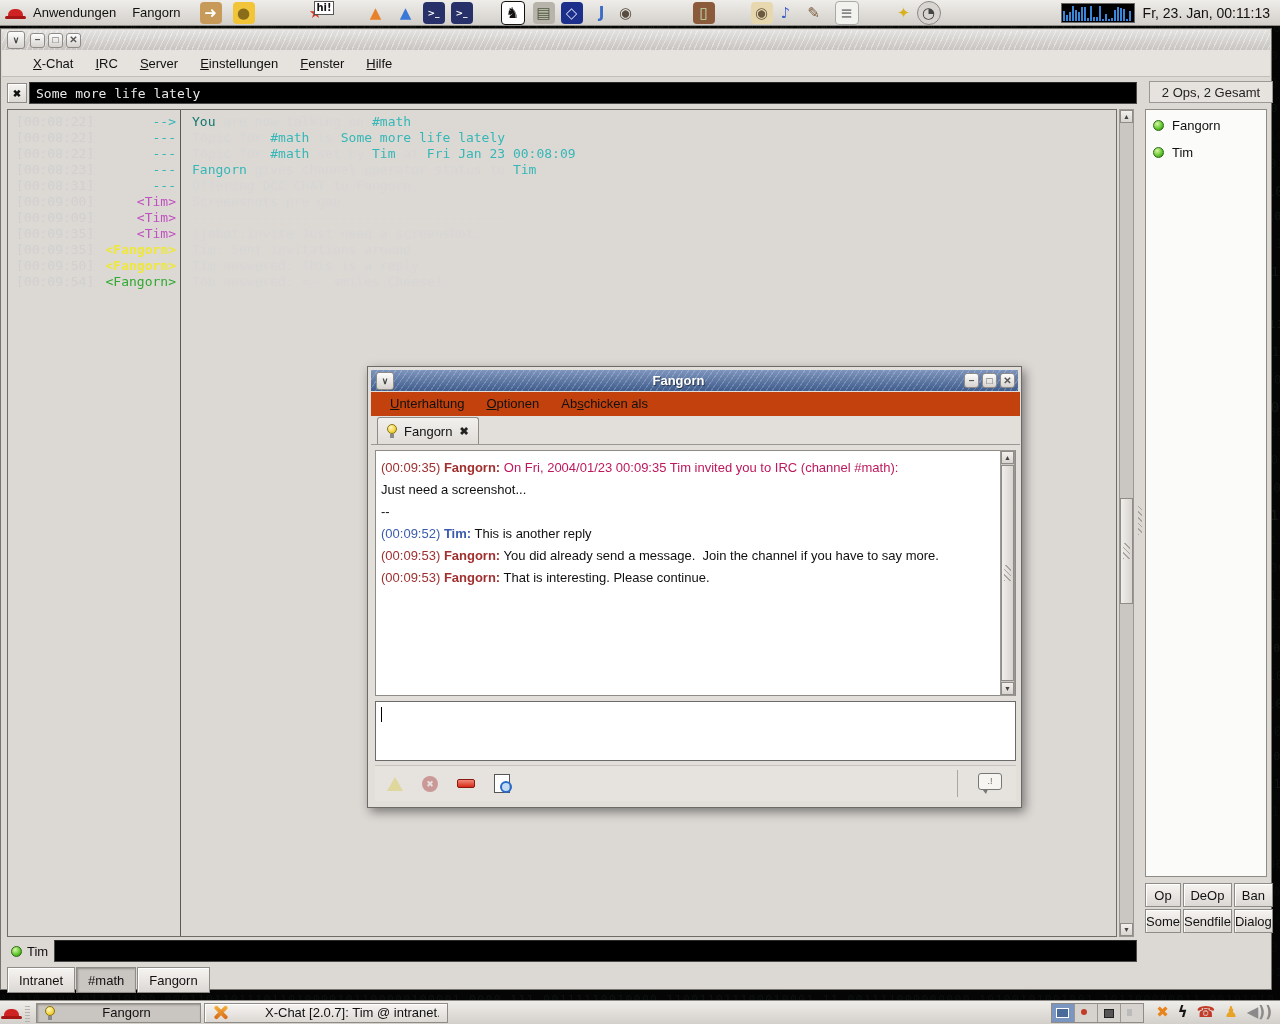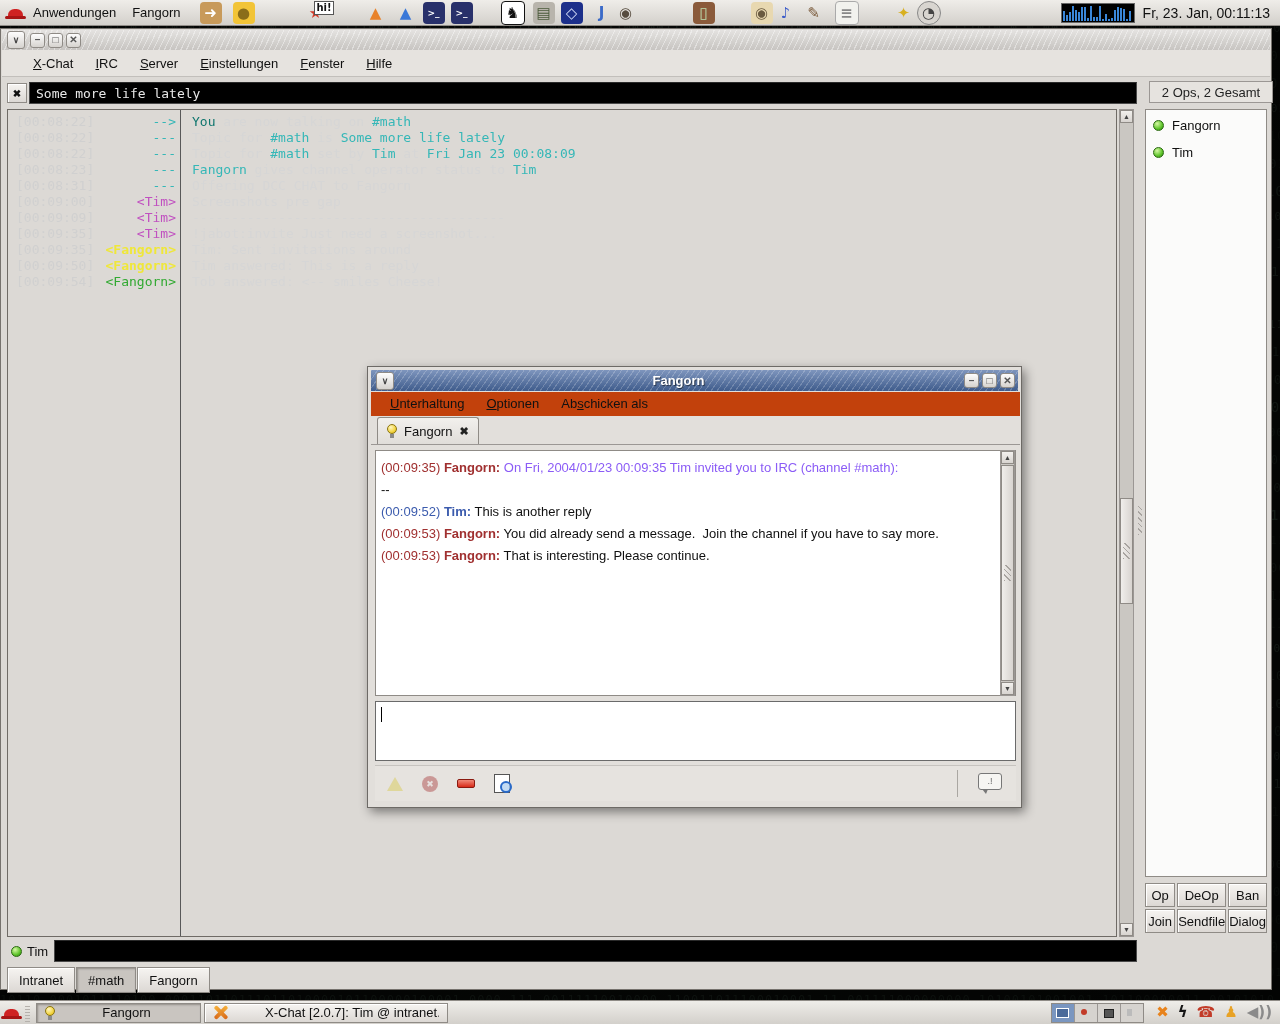--- a/index.html
+++ b/index.html
@@ -335,21 +335,21 @@
       </div>
       <div class="user-row">
         <span class="gdot"></span>
         <span>Tim</span>
       </div>
     </div>
   <div class="ubtn-grid" id="ubtn-grid">
       <div class="gtkbtn ubtn">Op</div>
       <div class="gtkbtn ubtn">DeOp</div>
       <div class="gtkbtn ubtn">Ban</div>
-      <div class="gtkbtn ubtn">Join</div>
+      <div class="gtkbtn ubtn">Some</div>
       <div class="gtkbtn ubtn">Sendfile</div>
       <div class="gtkbtn ubtn">Dialog</div>
     </div>
 
   <div class="input-row">
     <div class="nick-label">
       <span class="gdot"></span>
       <span>Tim</span>
     </div>
     <div class="entry main-input"></div>
@@ -376,21 +376,22 @@
       <span class="menu-item">Ab<span style="text-decoration: underline;">s</span>chicken als</span>
     </div>
   <div class="dlg-tabrow">
     <div class="dlg-tab">
       <span class="bulb"></span>
       <span>Fangorn</span>
       <span class="tab-close">✖</span>
     </div>
   </div>
   <div class="dlg-text" id="dlg-text">
-      <div class="dlg-line n-red"><span>(00:09:35) </span><b>Fangorn:</b><span style="color: #8b5cf6; font-weight: normal;"> On Fri, 2004/01/23 00:09:35 Tim invited you to IRC (channel #math):</span></div>
+      <div class="dlg-line n-red"><span>(00:09:35) </span><b>Fangorn:</b><span style="color: #be185d; font-weight: normal;"> On Fri, 2004/01/23 00:09:35 Tim invited you to IRC (channel #math):</span></div>
+      <div class="dlg-line">Just need a screenshot...</div>
       <div class="dlg-line">--</div>
       <div class="dlg-line n-blue"><span>(00:09:52) </span><b>Tim:</b><span style="color: rgb(16, 16, 16); font-weight: normal;"> This is another reply</span></div>
       <div class="dlg-line n-red"><span>(00:09:53) </span><b>Fangorn:</b><span style="color: rgb(16, 16, 16); font-weight: normal;"> You did already send a message.  Join the channel if you have to say more.</span></div>
       <div class="dlg-line n-red"><span>(00:09:53) </span><b>Fangorn:</b><span style="color: rgb(16, 16, 16); font-weight: normal;"> That is interesting. Please continue.</span></div>
     </div>
 
   <div class="sb" style="left:632px;top:83px;width:15px;height:246px;">
     <div class="sb-btn" style="top:0;">▲</div>
     <div class="sb-thumb" style="top:14px;height:216px;"></div>
     <div class="sb-btn" style="bottom:0;">▼</div>

